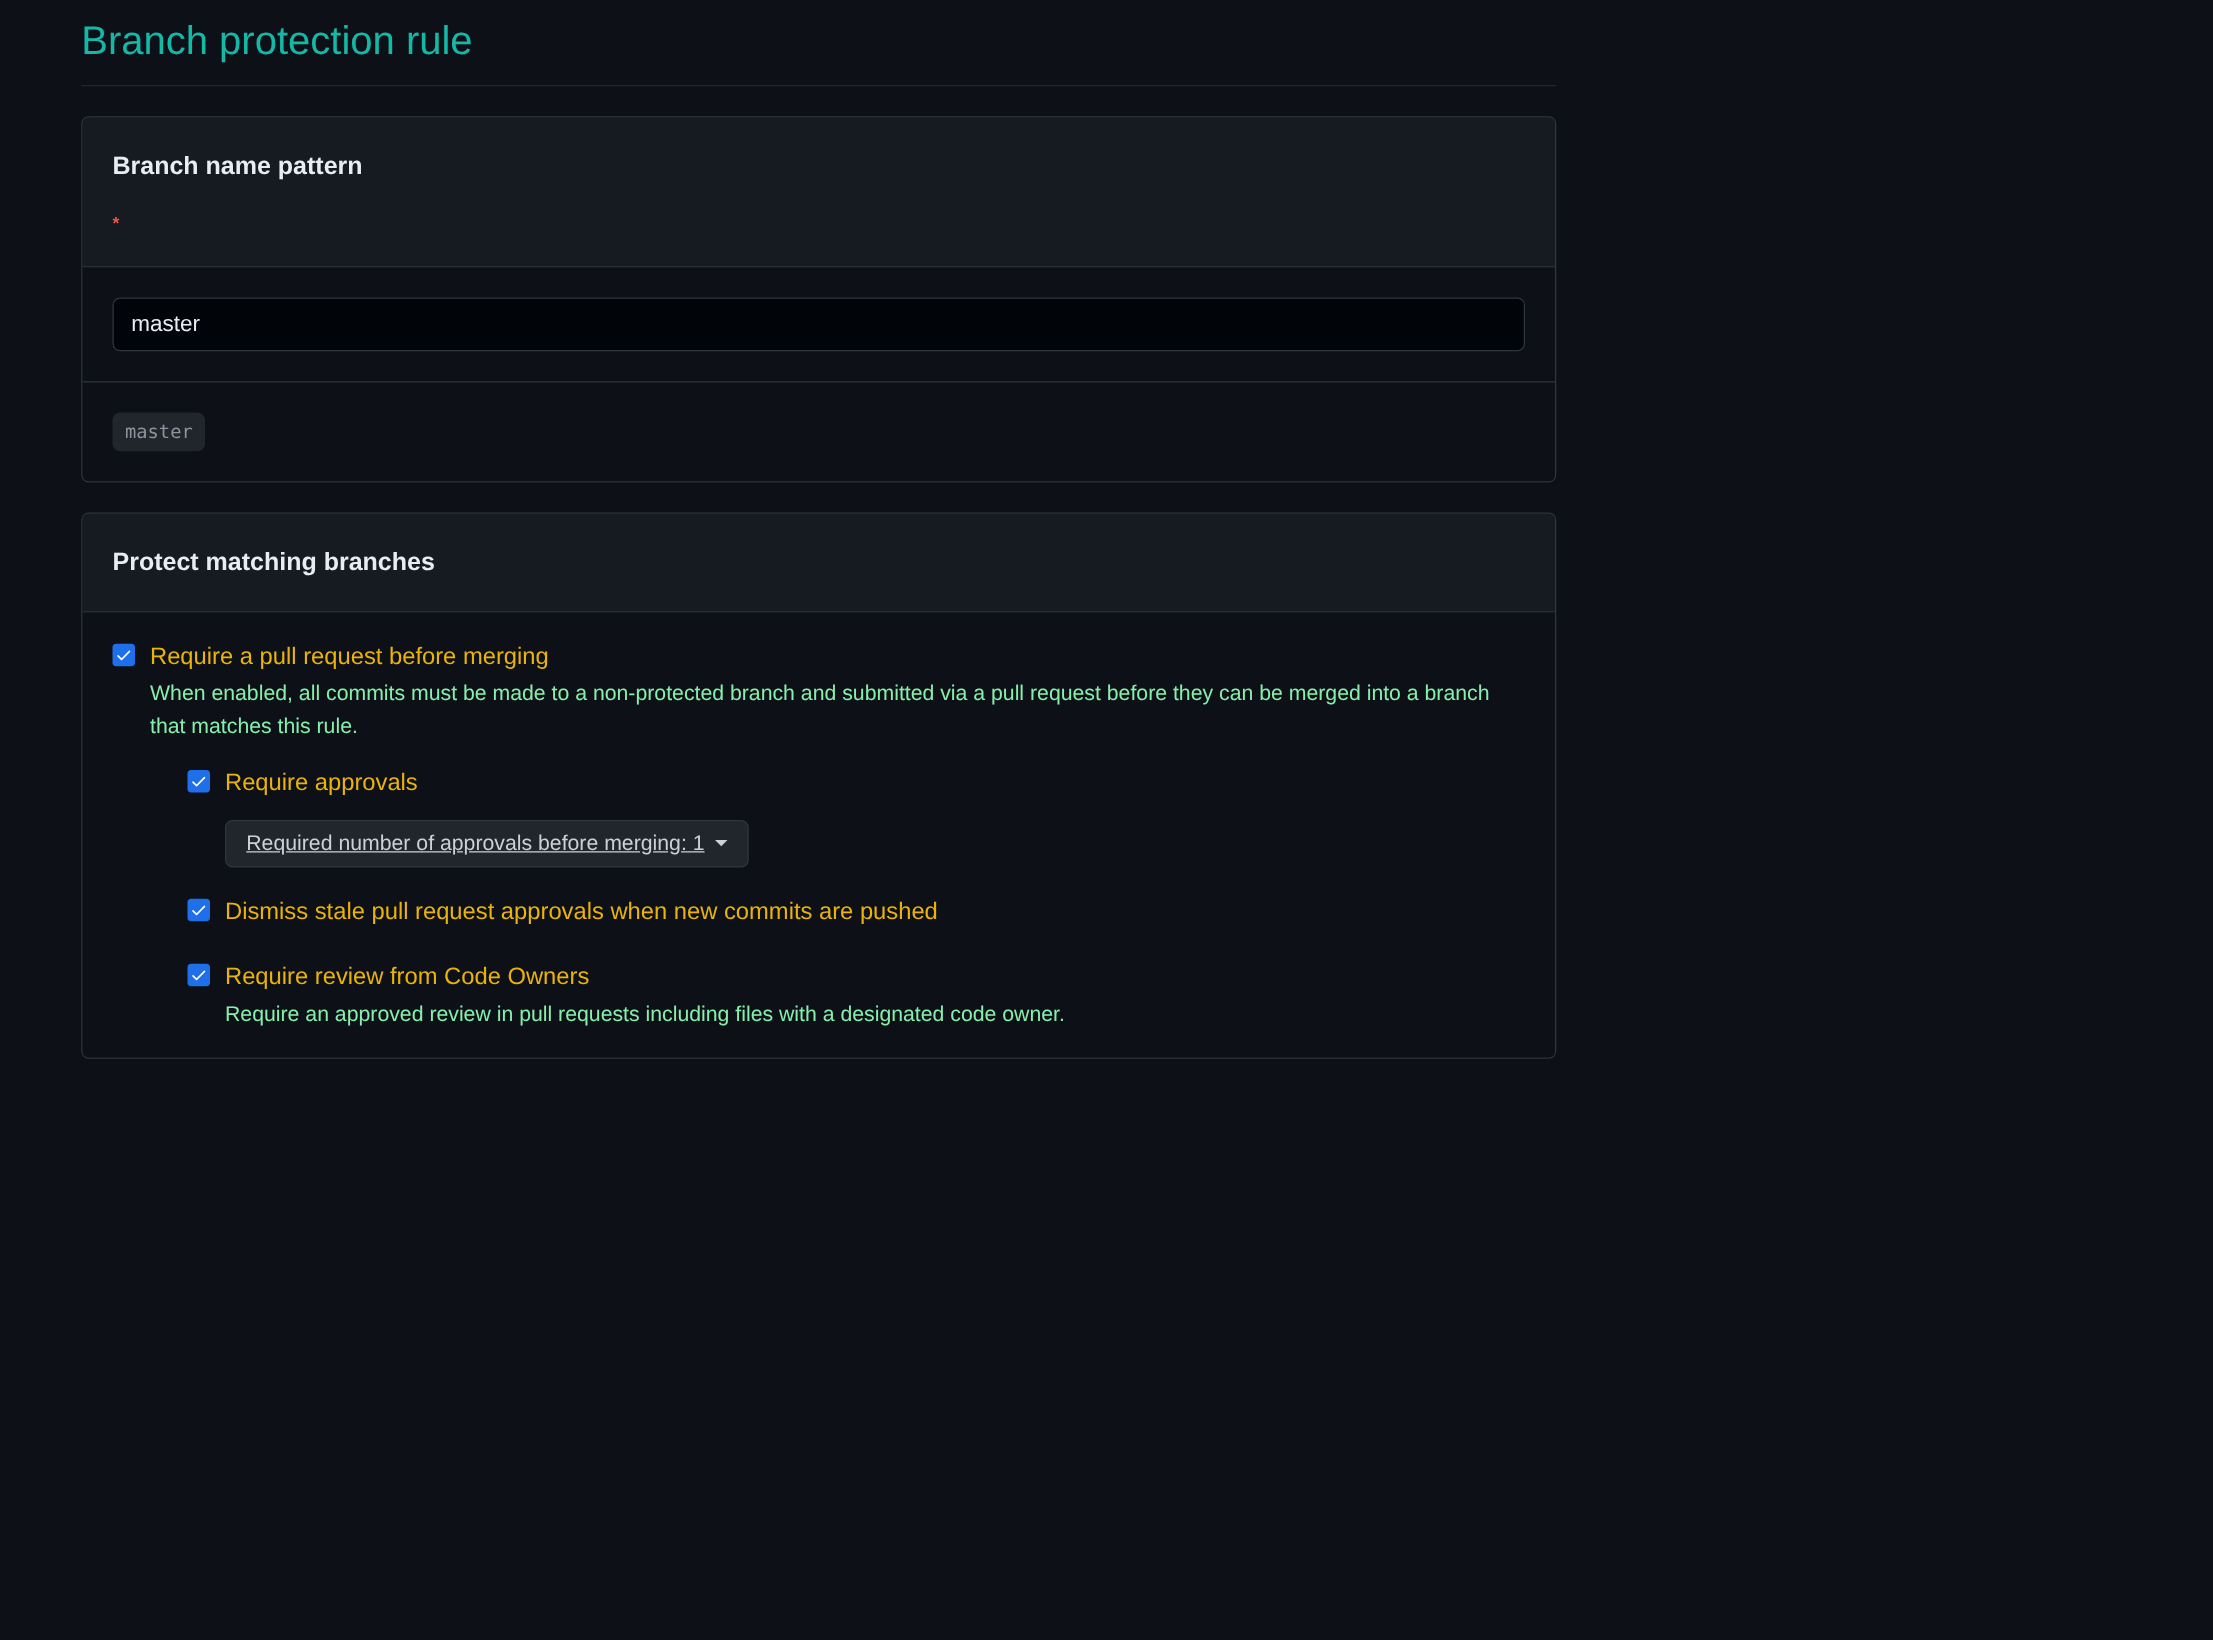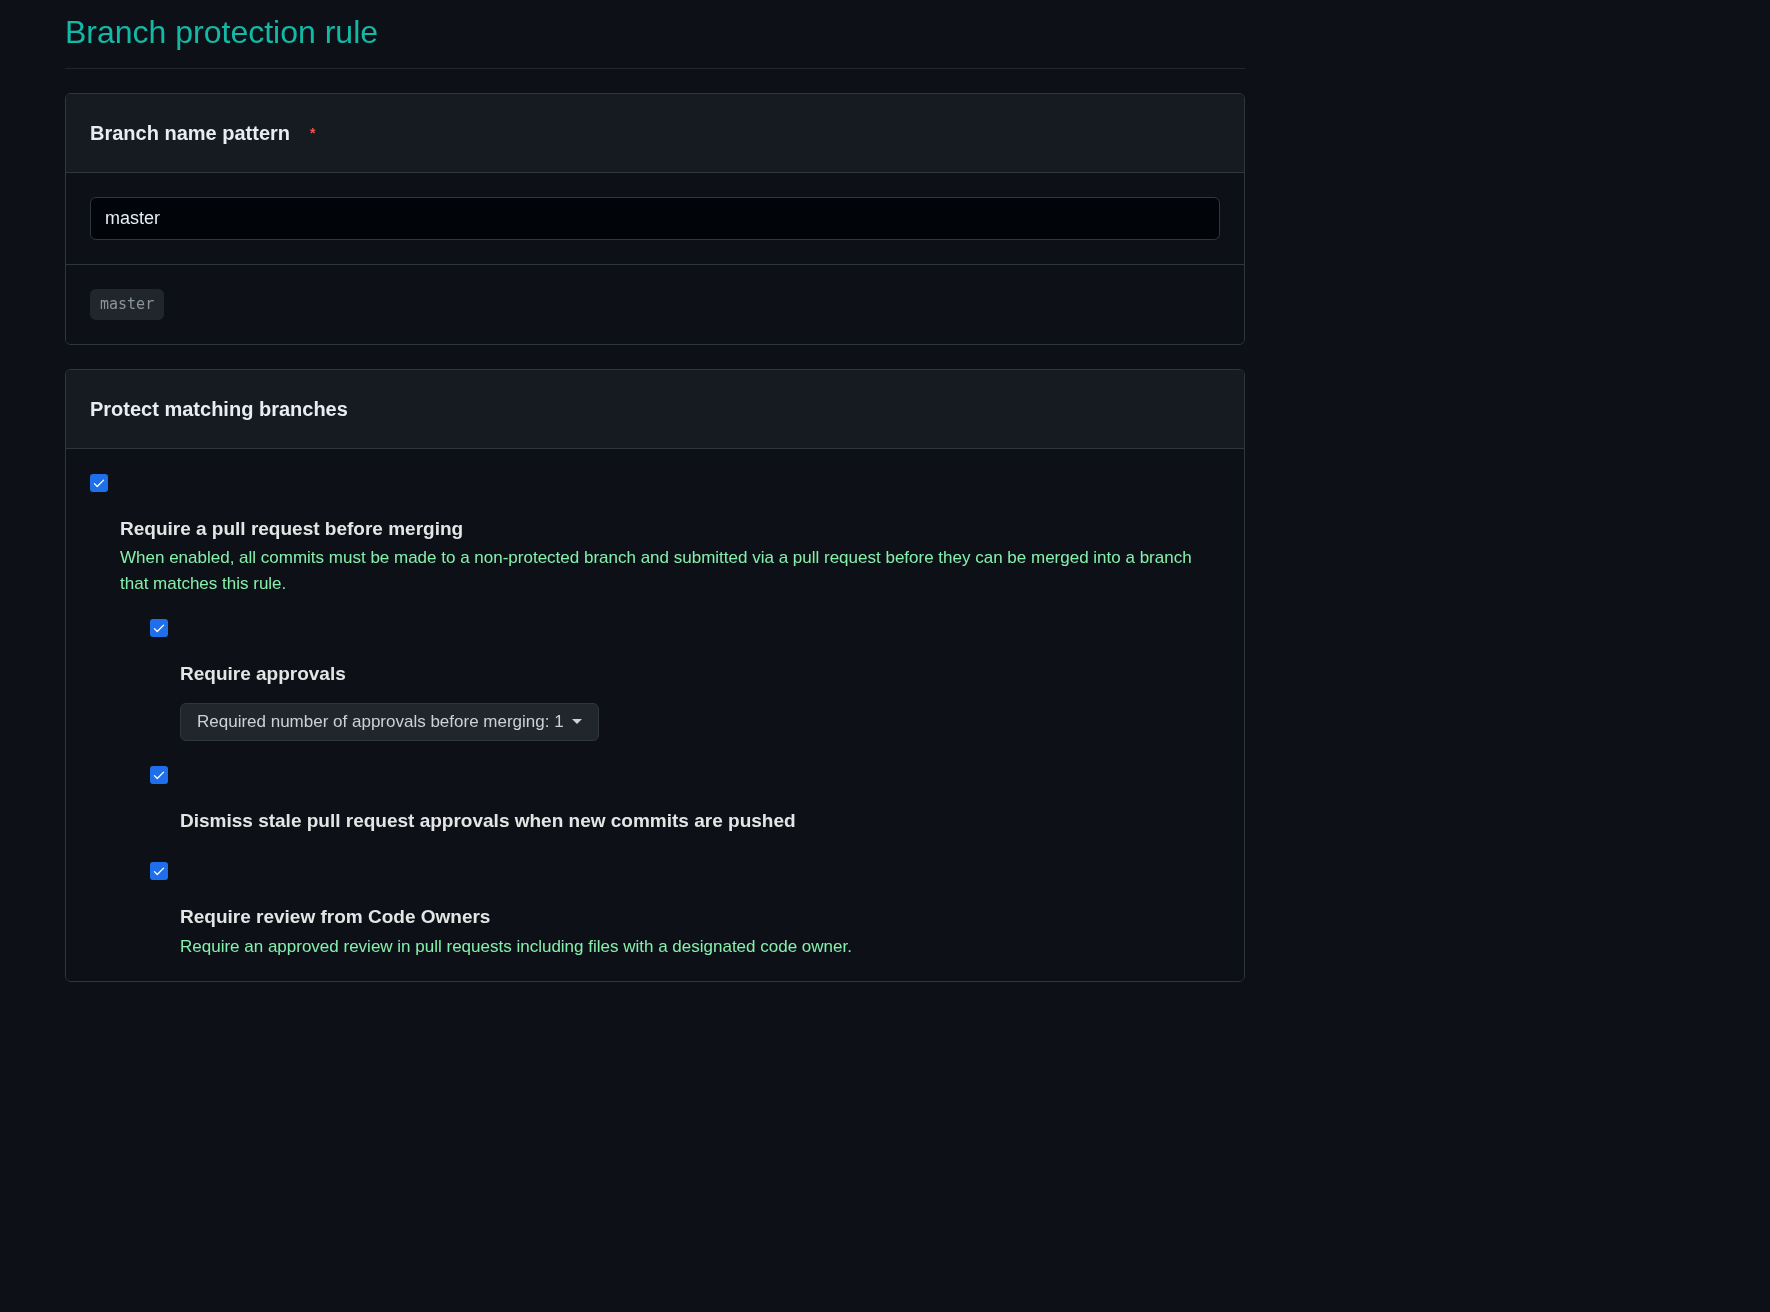--- a/index.html
+++ b/index.html
@@ -36,22 +36,23 @@
     .panel-header {
       padding: 24px;
       background-color: #161b22;
       border-bottom: 1px solid #30363d;
     }
     .panel-header-title {
       font-size: 20px;
       font-weight: 600;
       color: #e6edf3;
       display: flex;
-      align-items: center;
+      align-items: flex-start;
       gap: 20px;
+      flex-direction: column;
     }
     .required-asterisk {
       color: #f85149;
       font-size: 14px;
     }
     .panel-body {
       padding: 24px;
       background-color: #0d1117;
     }
     .input-field {
@@ -112,24 +113,23 @@
     .checkbox svg {
       width: 14px;
       height: 14px;
       fill: #ffffff;
     }
     .option-content {
       flex: 1;
     }
     .option-title {
       font-size: 19px;
-      font-weight: 700;
-      color: #e5e5e5;
+      font-weight: 400;
+      color: #eab308;
       margin-bottom: 2px;
-      margin-top: 44px;
     }
     .option-description {
       font-size: 17px;
       color: #86efac;
       line-height: 1.5;
     }
     .sub-options {
       margin-left: 30px;
       margin-top: 20px;
     }
@@ -138,20 +138,21 @@
       align-items: center;
       gap: 6px;
       padding: 8px 16px;
       background-color: #21262d;
       border: 1px solid #30363d;
       border-radius: 6px;
       color: #c9d1d9;
       font-size: 17px;
       cursor: pointer;
       margin-top: 12px;
+      text-decoration: underline;
     }
     .caret-down {
       width: 0;
       height: 0;
       border-left: 5px solid transparent;
       border-right: 5px solid transparent;
       border-top: 5px solid #c9d1d9;
       display: inline-block;
       margin-left: 2px;
     }

